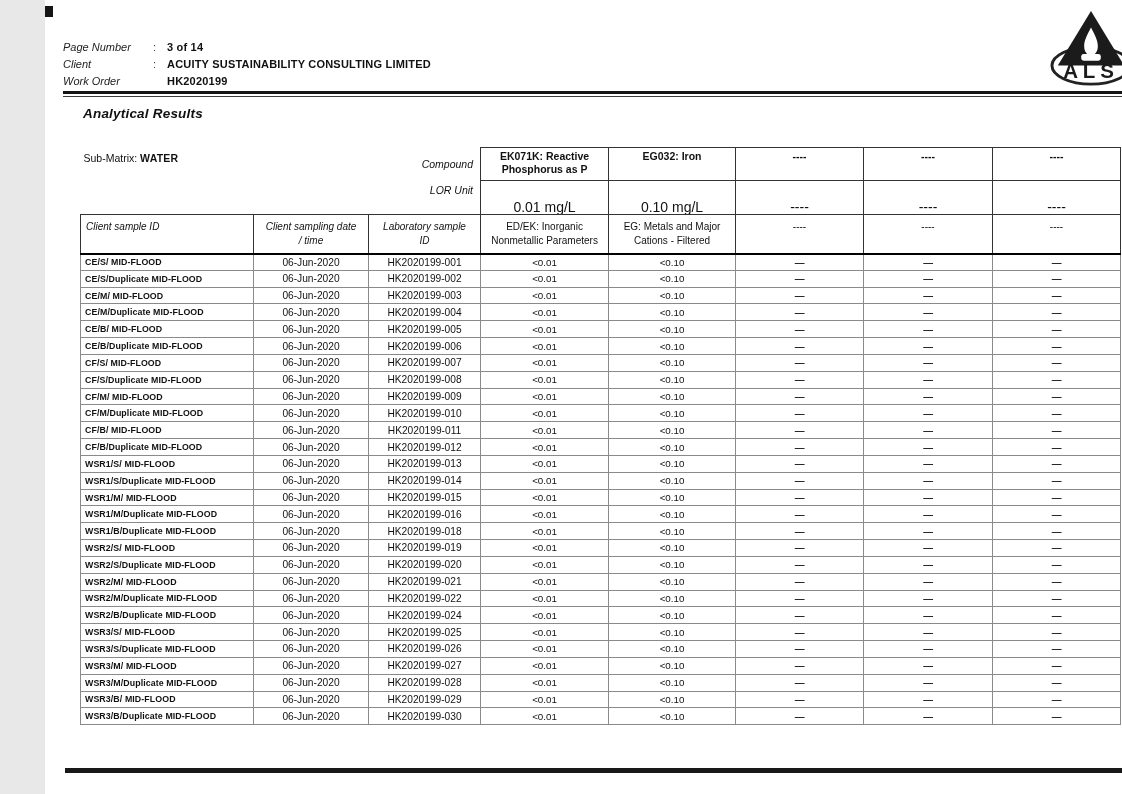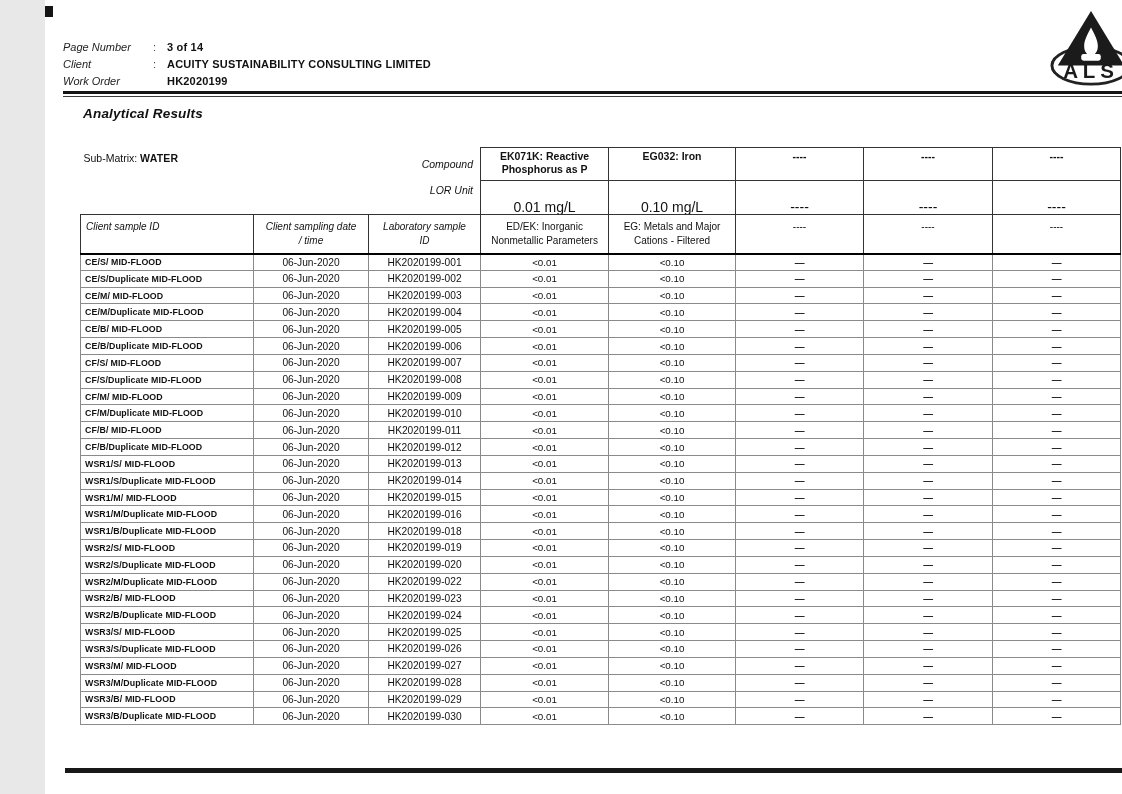--- a/index.html
+++ b/index.html
@@ -344,33 +344,33 @@
             <td class="c-id">WSR2/S/Duplicate MID-FLOOD</td>
             <td class="c-date">06-Jun-2020</td>
             <td class="c-lab">HK2020199-020</td>
             <td class="c-val">&lt;0.01</td>
             <td class="c-val">&lt;0.10</td>
             <td class="c-val c-dash">—</td>
             <td class="c-val c-dash">—</td>
             <td class="c-val c-dash">—</td>
           </tr>
           <tr>
+            <td class="c-id">WSR2/M/ MID-FLOOD</td>
+            <td class="c-date">06-Jun-2020</td>
+            <td class="c-lab">HK2020199-021</td>
+            <td class="c-val">&lt;0.01</td>
+            <td class="c-val">&lt;0.10</td>
+            <td class="c-val c-dash">—</td>
+            <td class="c-val c-dash">—</td>
+            <td class="c-val c-dash">—</td>
+          </tr>
+          <tr>
             <td class="c-id">WSR2/M/Duplicate MID-FLOOD</td>
             <td class="c-date">06-Jun-2020</td>
             <td class="c-lab">HK2020199-022</td>
-            <td class="c-val">&lt;0.01</td>
-            <td class="c-val">&lt;0.10</td>
-            <td class="c-val c-dash">—</td>
-            <td class="c-val c-dash">—</td>
-            <td class="c-val c-dash">—</td>
-          </tr>
-          <tr>
-            <td class="c-id">WSR2/B/ MID-FLOOD</td>
-            <td class="c-date">06-Jun-2020</td>
-            <td class="c-lab">HK2020199-023</td>
             <td class="c-val">&lt;0.01</td>
             <td class="c-val">&lt;0.10</td>
             <td class="c-val c-dash">—</td>
             <td class="c-val c-dash">—</td>
             <td class="c-val c-dash">—</td>
           </tr>
           <tr>
             <td class="c-id">WSR2/B/Duplicate MID-FLOOD</td>
             <td class="c-date">06-Jun-2020</td>
             <td class="c-lab">HK2020199-024</td>

